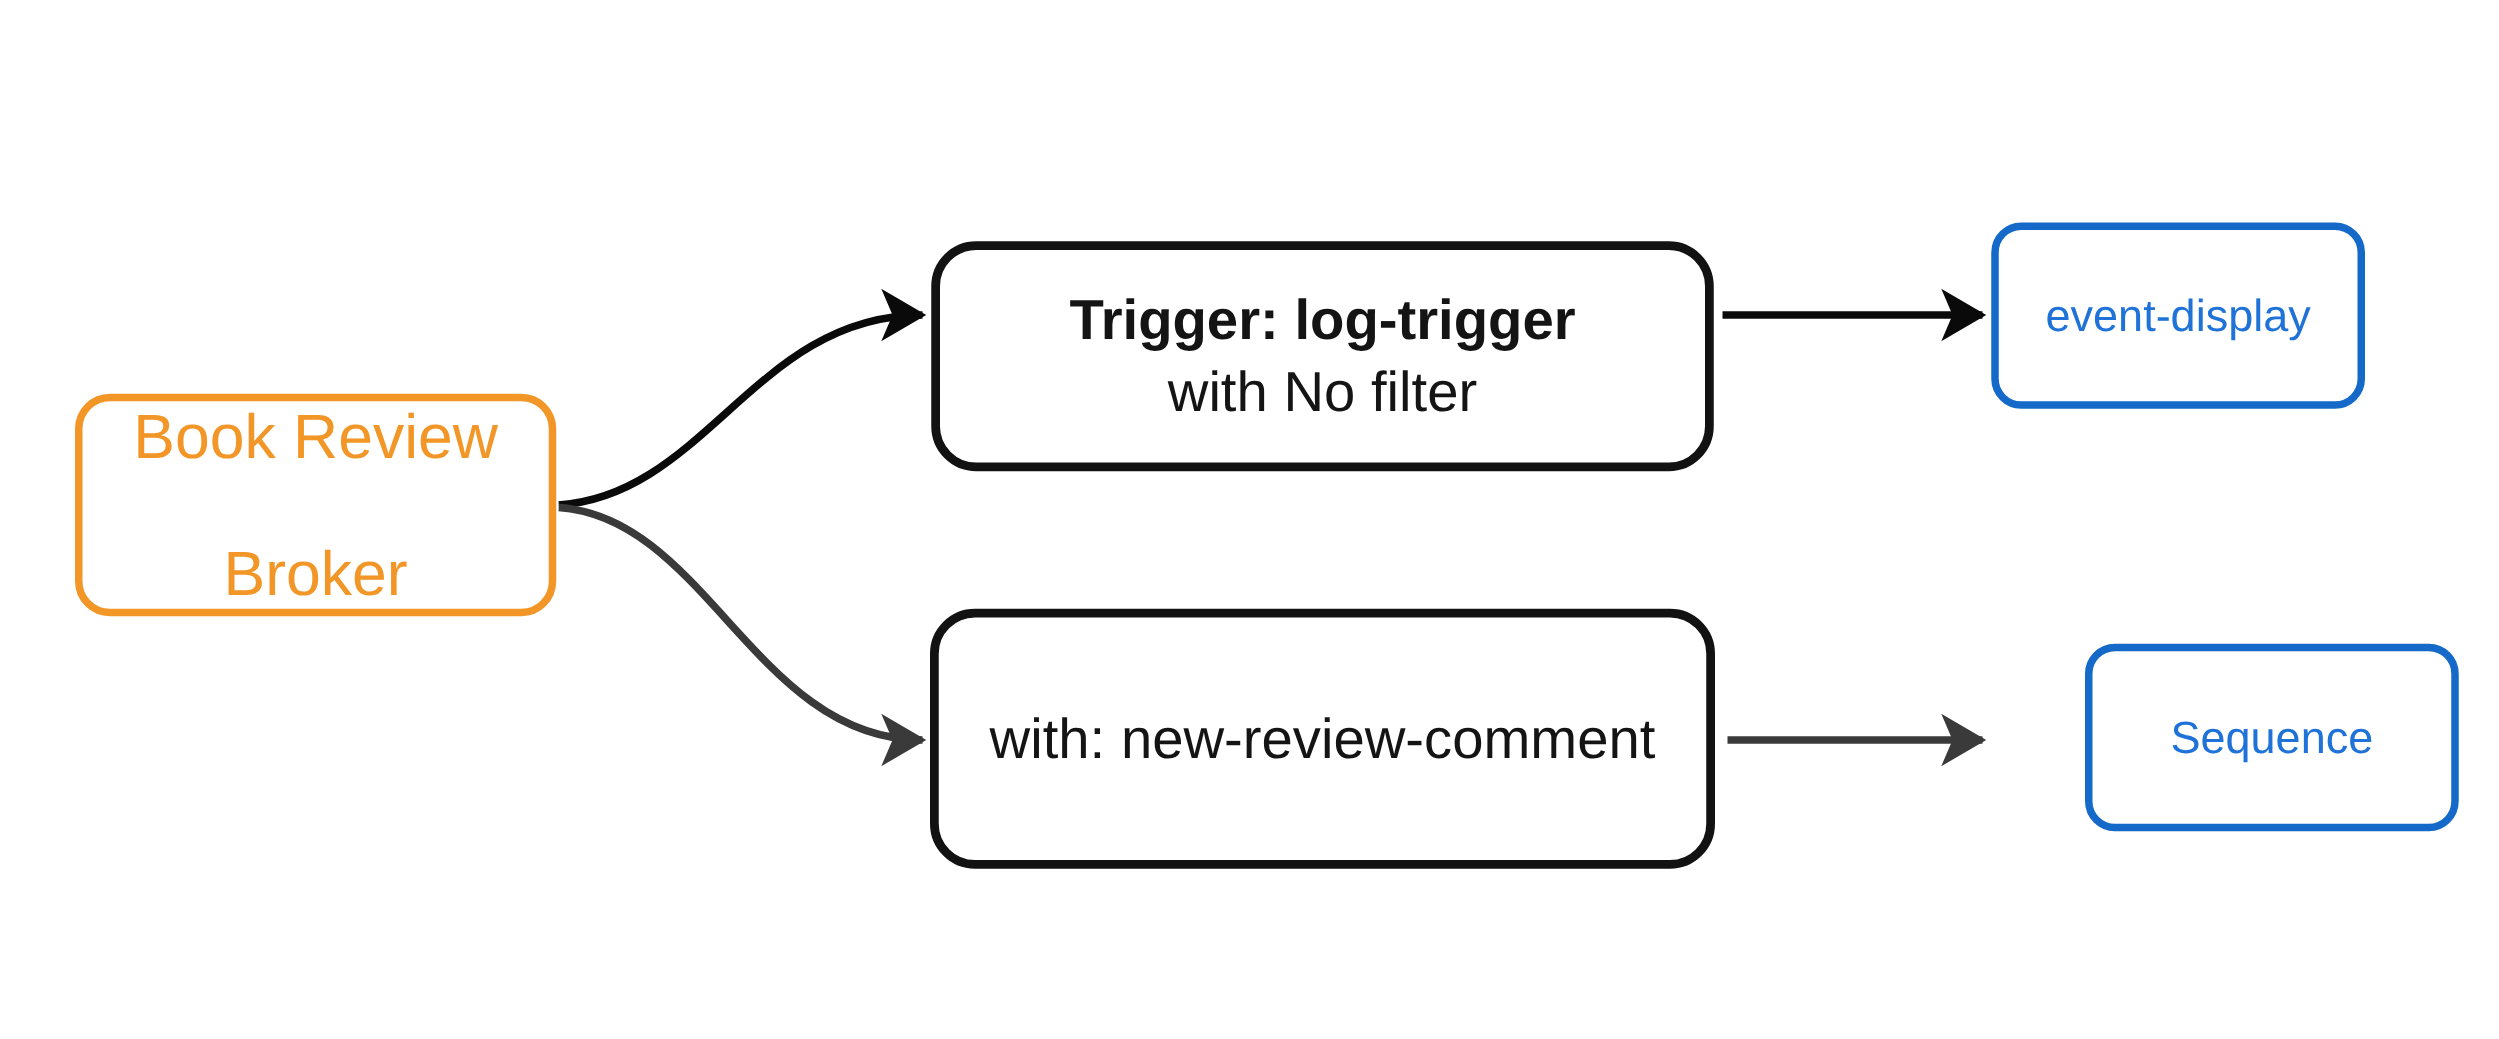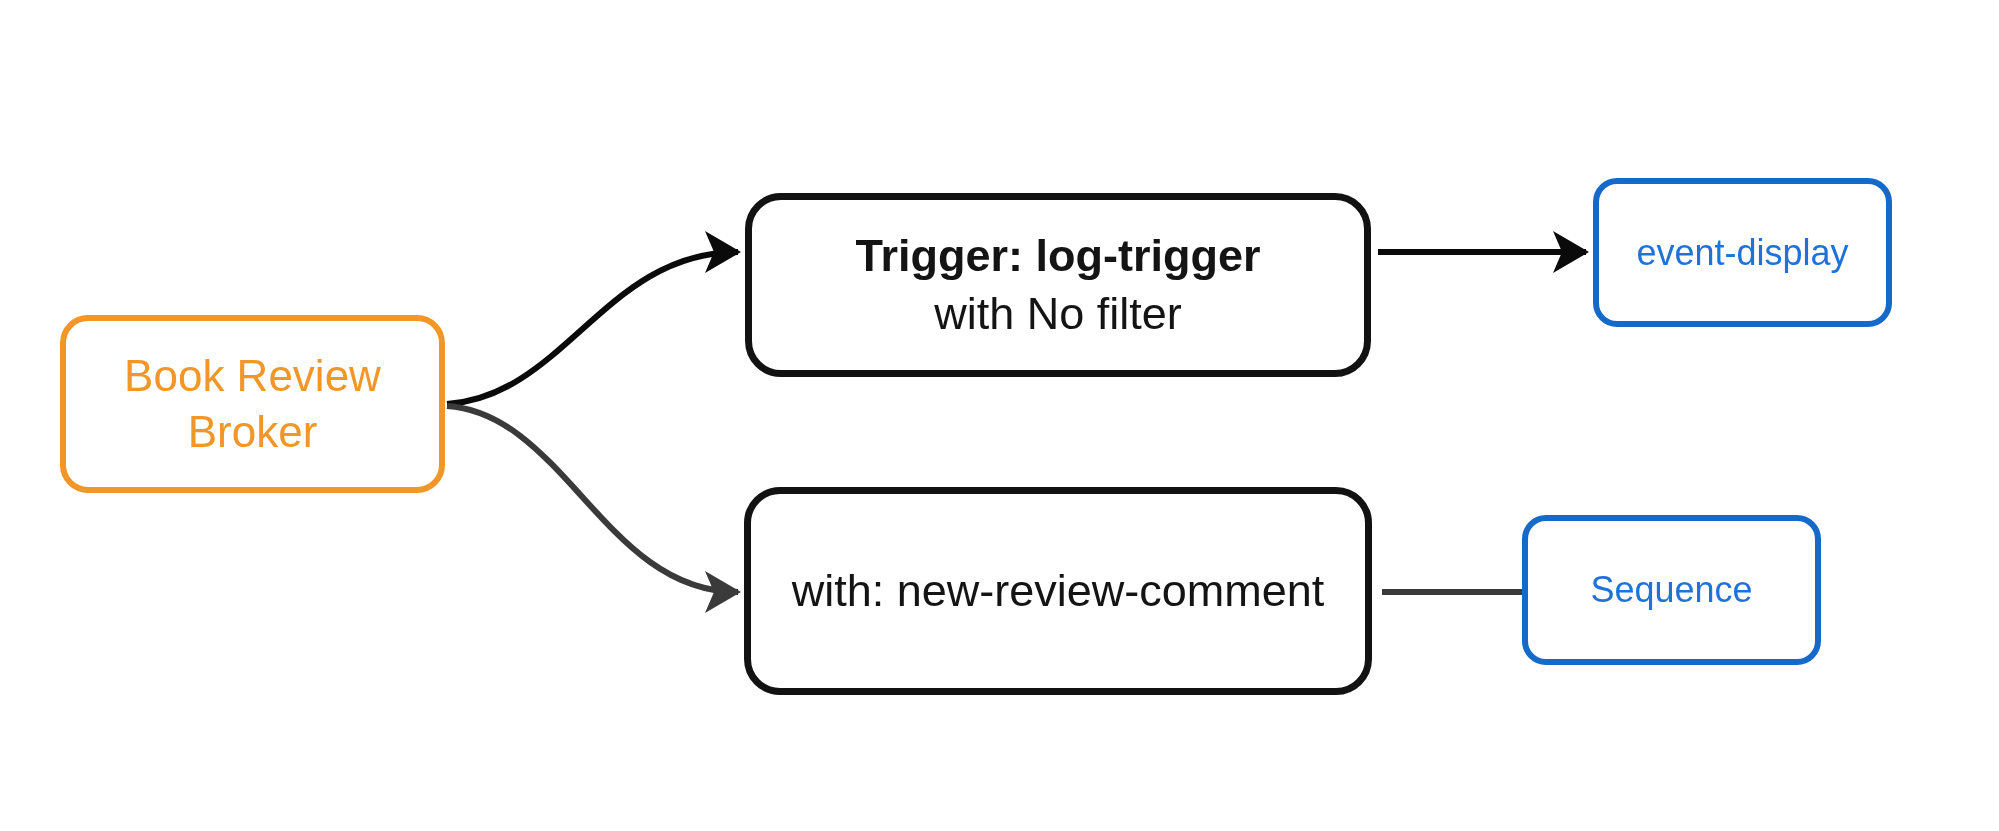--- a/index.html
+++ b/index.html
@@ -34,22 +34,23 @@
     align-items: center;
     justify-content: center;
     text-align: center;
   }
   .node-broker {
     left: 60px;  top: 315px;
     width: 385px; height: 178px;
     border: 6px solid #f29727;
     border-radius: 28px;
     color: #f29727;
-    font-size: 44px;
+    font-size: 50px;
     line-height: 56px;
+    justify-content: space-between;
   }
   .node-trigger {
     border: 7px solid #121212;
     border-radius: 36px;
     color: #141414;
     font-size: 45px;
     line-height: 58px;
   }
   .node-trigger-log {
     left: 745px; top: 148px;
@@ -65,21 +66,21 @@
     border-radius: 24px;
     color: #1f72d8;
     font-size: 36px;
     line-height: 52px;
   }
   .node-event-display {
     left: 1593px; top: 178px;
     width: 299px; height: 149px;
   }
   .node-sequence {
-    left: 1522px; top: 515px;
+    left: 1668px; top: 515px;
     width: 299px; height: 150px;
   }
 </style>
 </head>
 <body>
 
 <div id="canvas">
 
   <svg id="edges" width="1999" height="831">
     <defs>

